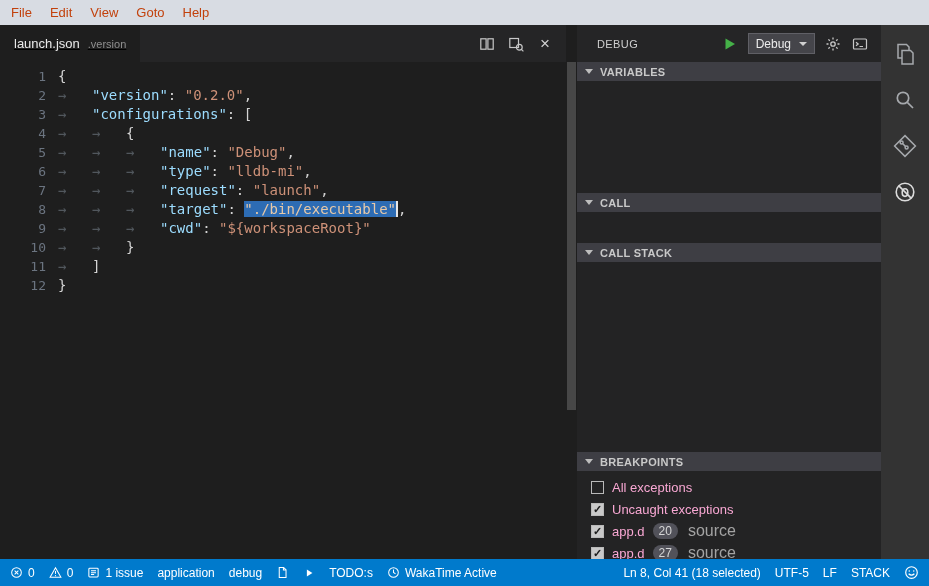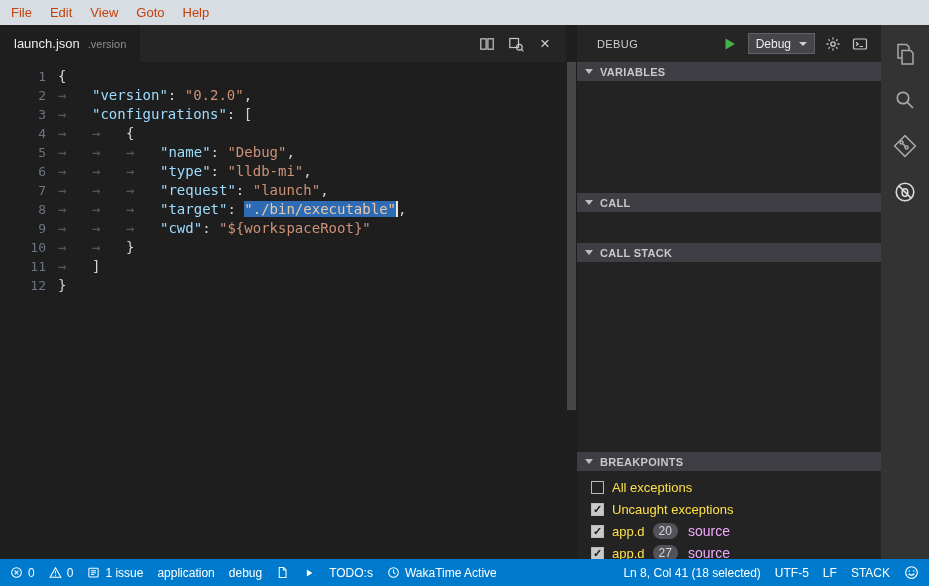--- a/index.html
+++ b/index.html
@@ -9,21 +9,21 @@
 
   
   .menubar { height:25px; flex:0 0 25px; background:#d8dce3; display:flex; align-items:center; padding-left:2px; }
   .menu-item { padding:3px 9px; font-size:13px; color:#c2410c; cursor:default; }
 
   .main { flex:1; display:flex; min-height:0; }
 
   
   .editor-pane { width:566px; flex:0 0 566px; background:#1e1e1e; display:flex; flex-direction:column; }
   .tabbar { height:37px; flex:0 0 37px; background:#252526; display:flex; align-items:stretch; }
-  .tab { background:#1e1e1e; display:flex; align-items:center; padding:0 14px; gap:8px; }
+  .tab { background:#1e1e1e; display:flex; align-items:center; padding:0 14px; gap:8px;text-decoration:underline; }
   .tab-name { color:#eaeaea; font-size:13px; }
   .tab-dir { color:#8f8f8f; font-size:11px; }
   .tab-actions { margin-left:auto; display:flex; align-items:center; gap:7px; padding-right:10px; }
   .ticon { width:22px; height:22px; display:flex; align-items:center; justify-content:center; }
   .close-x { font-size:17px; color:#d0d0d0; line-height:1; }
 
   .code { flex:1; padding-top:5px; font-family:"DejaVu Sans Mono", monospace; font-size:14px; overflow:hidden; }
   .code-line { height:19px; line-height:19px; white-space:pre; display:flex; }
   .ln { width:46px; flex:0 0 46px; text-align:right; color:#6b7480; font-size:13px; }
   .lc { padding-left:12px; }
@@ -54,23 +54,23 @@
   .sec-body { background:#232324; }
   .var-body { height:112px; flex:0 0 112px; }
   .watch-body { height:31px; flex:0 0 31px; }
   .cs-body { height:190px; flex:0 0 190px; }
   .bp-body { flex:1; padding-top:5px; overflow:hidden; }
 
   .bp-row { height:22px; display:flex; align-items:center; padding-left:14px; gap:8px; }
   .cb { width:13px; height:13px; flex:0 0 13px; border:1px solid #b9b9b9; position:relative; cursor:pointer; }
   .cb.checked { background:#c9c9c9; }
   .cb.checked::after { content:"✓"; position:absolute; left:1px; top:-1px; font-size:11px; font-weight:bold; color:#1c1c1c; }
-  .bp-label { font-size:13px; color:#fde047; }
+  .bp-label { font-size:13px; color:#f9a8d4; }
   .badge { background:#52525a; color:#d6d6d6; font-size:12px; border-radius:8px; padding:1px 6px; }
-  .bp-suffix { color:#f0abfc; font-size:14px; margin-left:2px; }
+  .bp-suffix { color:#a3a3a3; font-size:16px; margin-left:2px; }
 
   
   .activitybar { width:48px; flex:0 0 48px; background:#333333; display:flex; flex-direction:column; align-items:center; padding-top:6px; }
   .act-item { width:48px; height:46px; display:flex; align-items:center; justify-content:center; cursor:pointer; }
 
   
   .statusbar { height:27px; flex:0 0 27px; background:#007acc; display:flex; align-items:center;
                justify-content:space-between; padding:0 10px; }
   .sb-left, .sb-right { display:flex; align-items:center; gap:14px; height:100%; }
   .sb-item { display:flex; align-items:center; gap:5px; color:#ffffff; font-size:12px; height:100%; cursor:pointer; white-space:nowrap; }

